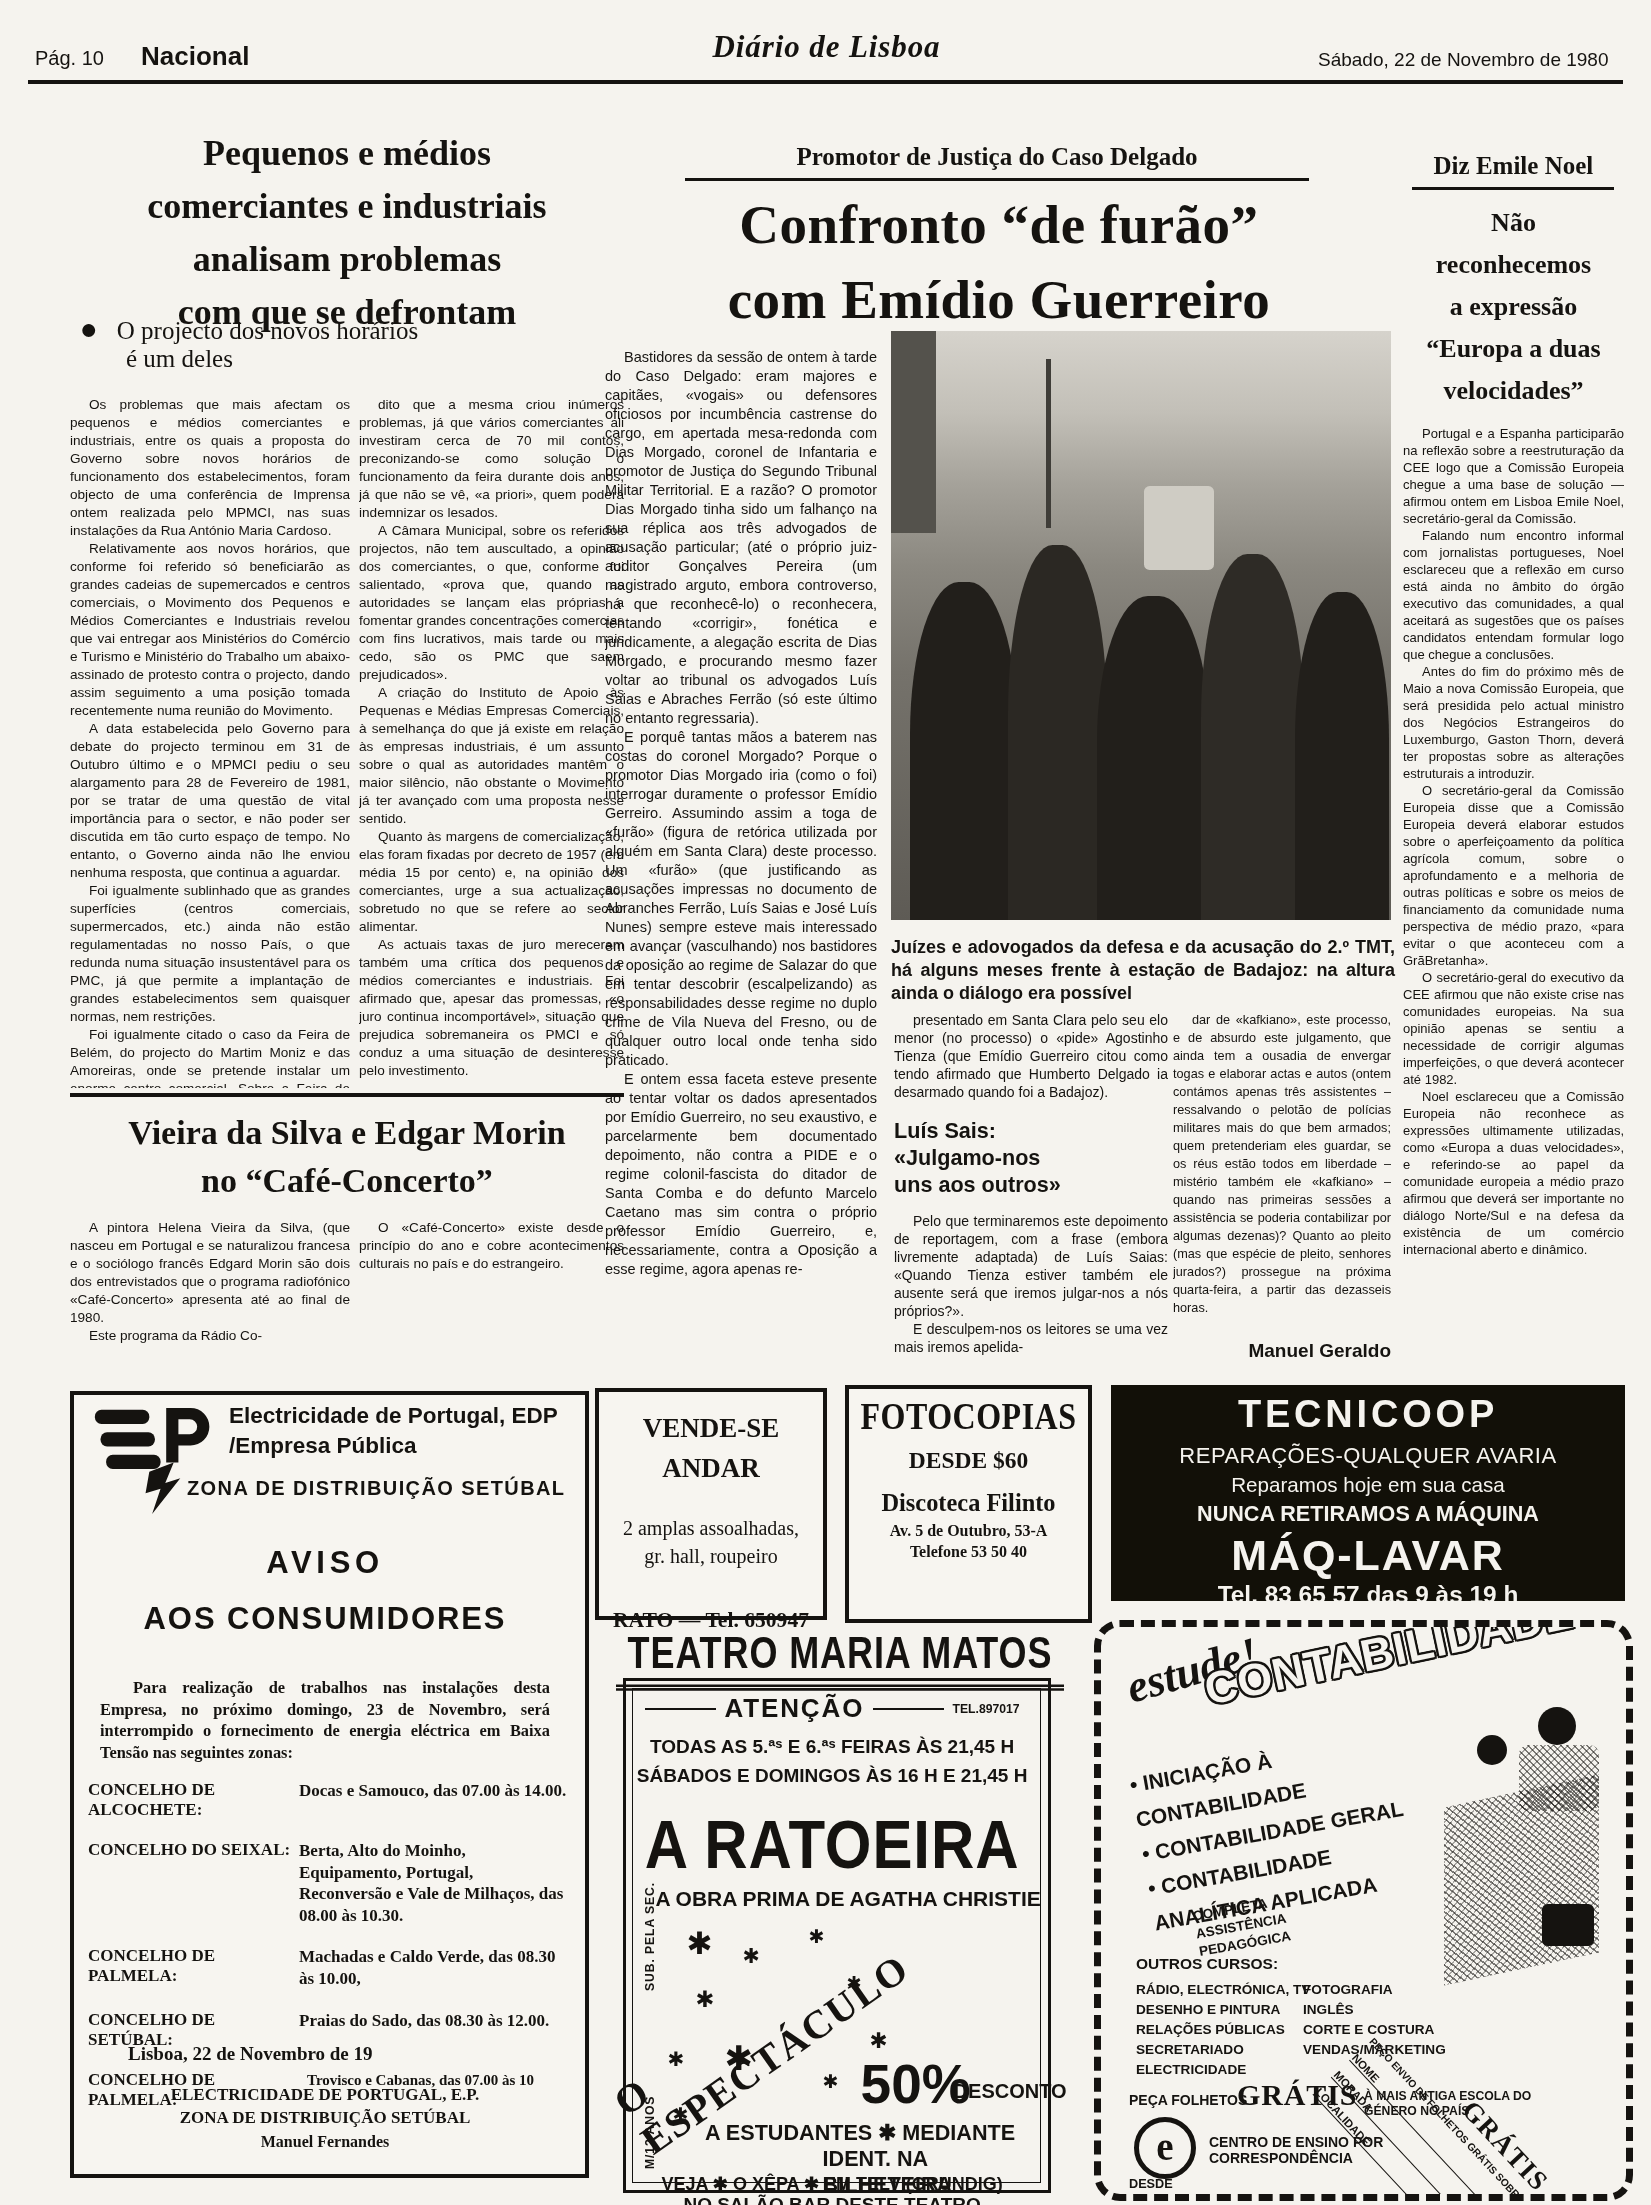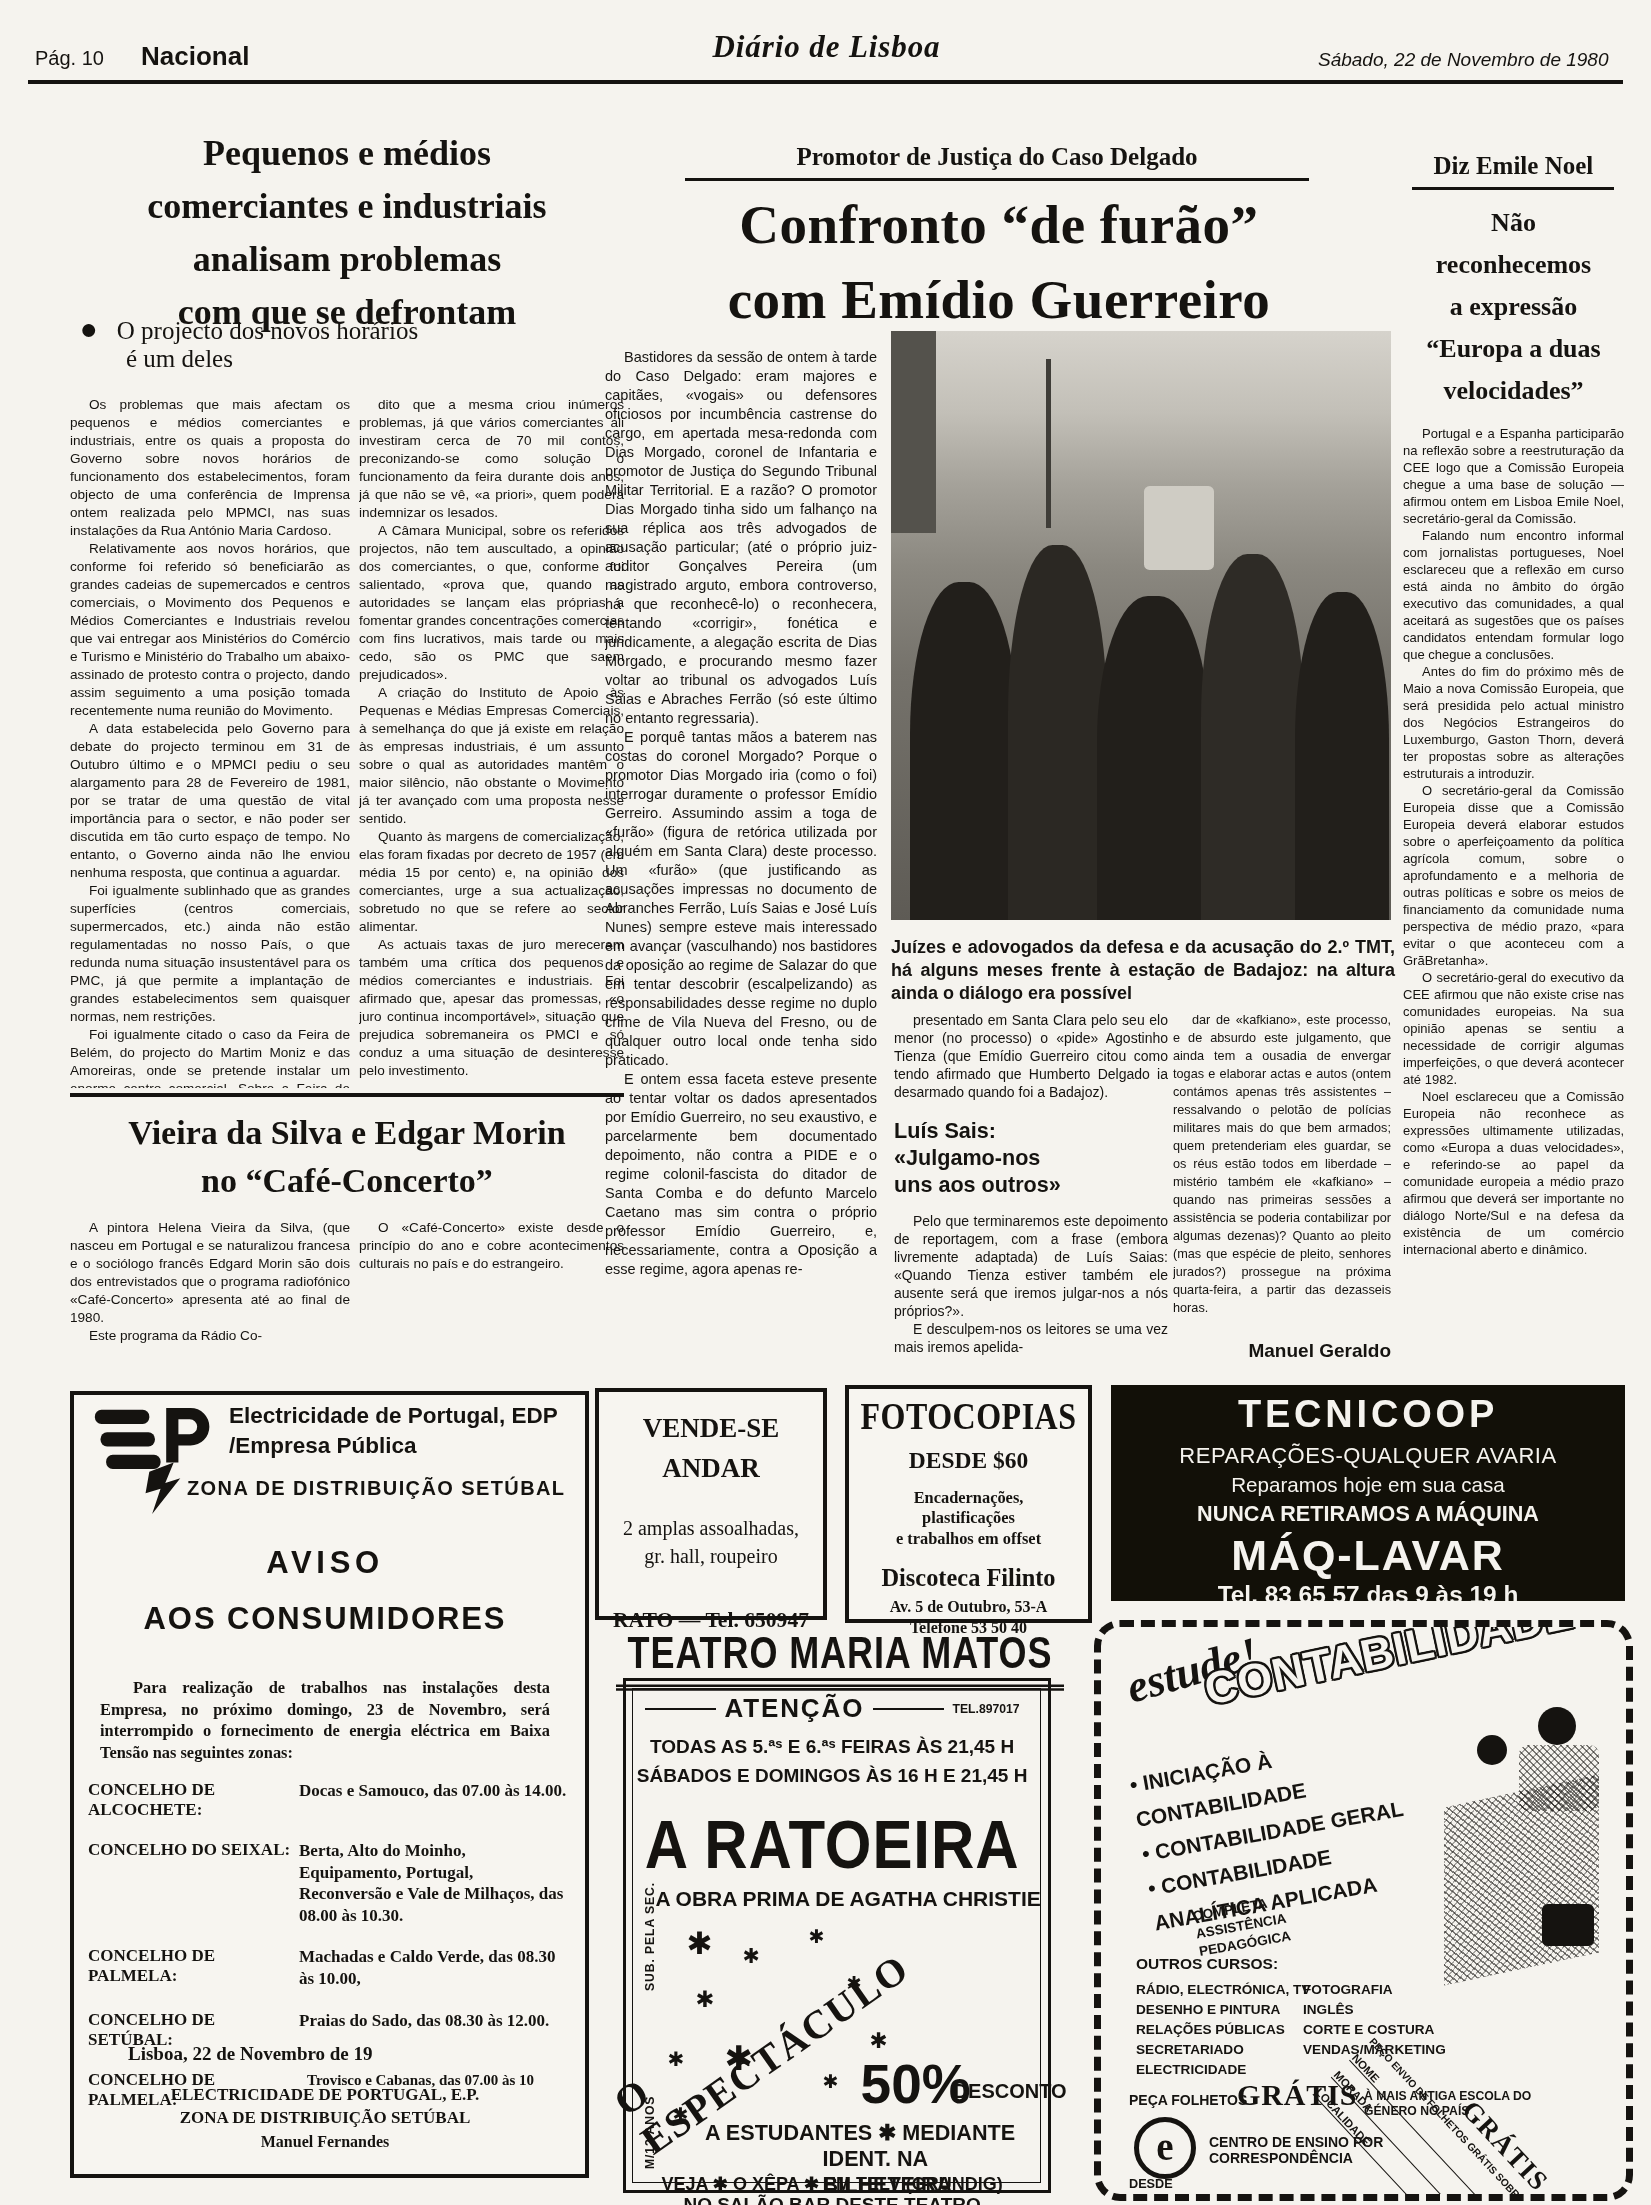--- a/index.html
+++ b/index.html
@@ -35,21 +35,21 @@
   .flexrow{display:flex;align-items:center;gap:8.4px;}
 </style>
 </head>
 <body>
 
 <div id="page">
 
   <div class="abs sans" style="left:35px;top:47px;font-size:20px;">Pág. 10</div>
   <div class="abs sans b" style="left:141px;top:41px;font-size:26px;">Nacional</div>
   <div class="abs serif b i ctr" style="left:648px;top:29px;width:357px;font-size:31px;letter-spacing:0.9px;">Diário de Lisboa</div>
-  <div class="abs sans" style="left:1318px;top:49px;font-size:19px;font-style:italic;">Sábado, 22 de Novembro de 1980</div>
+  <div class="abs sans" style="left:1318px;top:49px;font-size:19px;">Sábado, 22 de Novembro de 1980</div>
   <div class="abs rule" style="left:28px;top:80px;width:1595px;height:3.8px;"></div>
 
   <section class="abs" style="left:70px;top:0;width:554px;">
     <h1 class="abs serif b ctr pre" style="left:0;top:127px;width:554px;font-size:36px;line-height:53px;margin:0;">Pequenos e médios
 comerciantes e industriais
 analisam problemas
 com que se defrontam</h1>
     <div class="abs serif" style="left:9.4px;top:312px;width:544px;font-size:25px;">
       <span style="font-size:30px;">●</span>
       <span style="margin-left:13px;">O projecto dos novos horários</span>
@@ -198,23 +198,20 @@
     <div class="serif b" style="font-size:27px;margin-top:21px;">VENDE-SE</div>
     <div class="serif b" style="font-size:27px;margin-top:9.4px;">ANDAR</div>
     <div class="serif" style="font-size:20px;margin-top:33px;">2 amplas assoalhadas,</div>
     <div class="serif" style="font-size:20px;margin-top:4.7px;">gr. hall, roupeiro</div>
     <div class="serif b" style="font-size:21.6px;margin-top:40px;">RATO — Tel. 650947</div>
   </section>
 
   <section class="abs boxed ctr" style="left:845px;top:1385px;width:239px;height:230px;">
     <div class="serif b" style="font-size:32px;margin-top:9.4px;letter-spacing:0.5px;transform:scaleY(1.2);">FOTOCOPIAS</div>
     <div class="serif b" style="font-size:23.5px;margin-top:11.3px;">DESDE $60</div>
-    <div class="serif b pre" style="font-size:16.4px;line-height:20.6px;margin-top:14px;">Encadernações,
-plastificações
-e trabalhos em offset</div>
     <div class="serif b" style="font-size:24.4px;margin-top:15px;">Discoteca Filinto</div>
     <div class="serif b" style="font-size:16px;margin-top:5.6px;">Av. 5 de Outubro, 53-A</div>
     <div class="serif b" style="font-size:16px;margin-top:2.8px;">Telefone 53 50 40</div>
   </section>
 
   <section class="abs ctr" style="left:1111px;top:1385px;width:514px;height:216px;background:#121008;color:#f5f3ee;">
     <div class="sans b" style="font-size:38px;letter-spacing:3.8px;margin-top:8.4px;">TECNICOOP</div>
     <div class="sans" style="font-size:22px;margin-top:6.6px;letter-spacing:0.5px;">REPARAÇÕES-QUALQUER AVARIA</div>
     <div class="sans" style="font-size:20.6px;margin-top:3.8px;">Reparamos hoje em sua casa</div>
     <div class="sans b" style="font-size:21.6px;margin-top:3.8px;">NUNCA RETIRAMOS A MÁQUINA</div>

